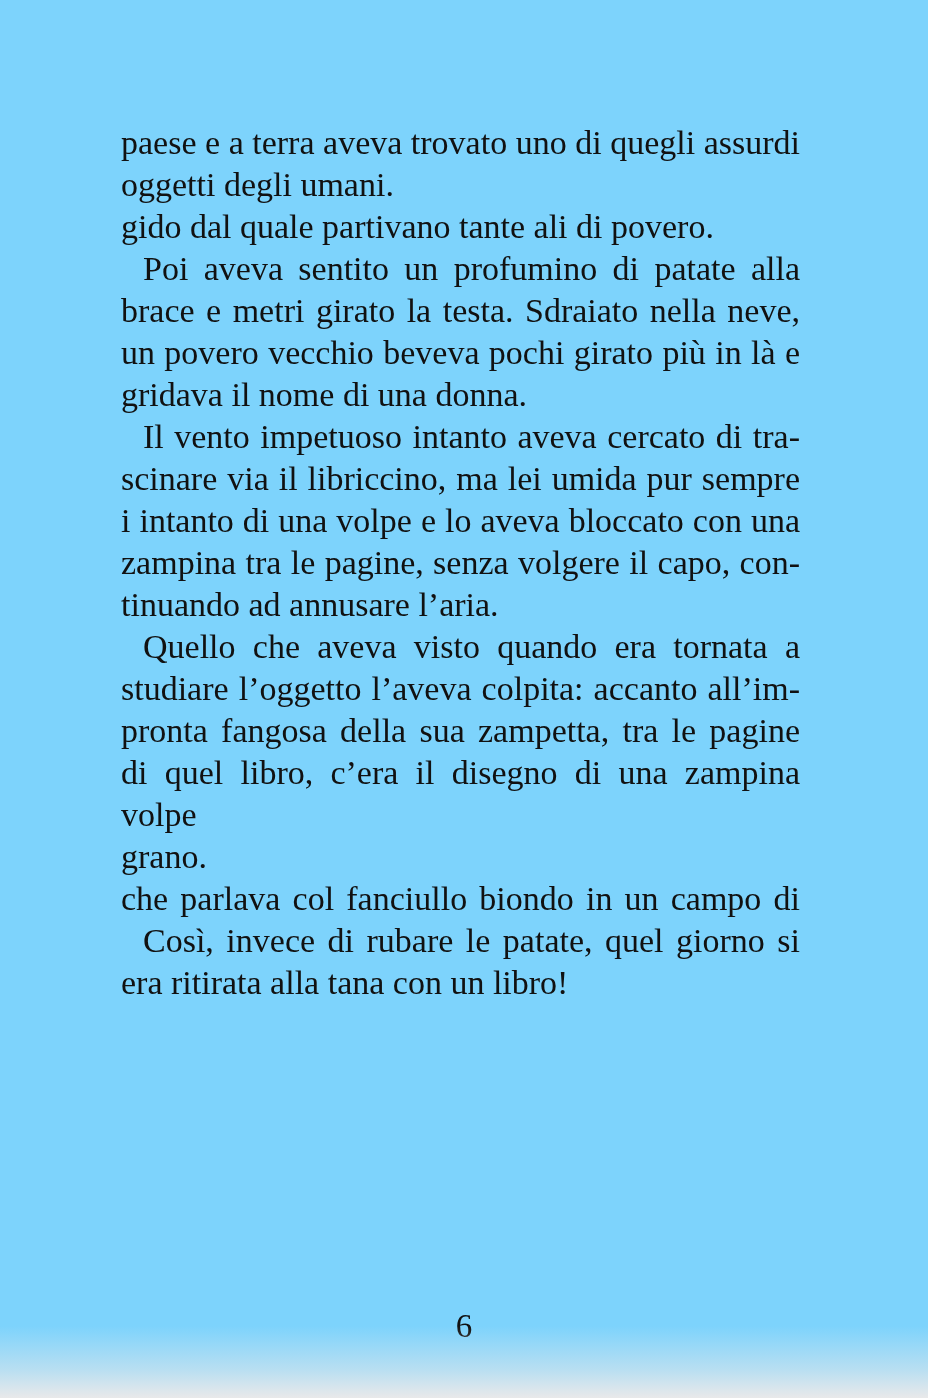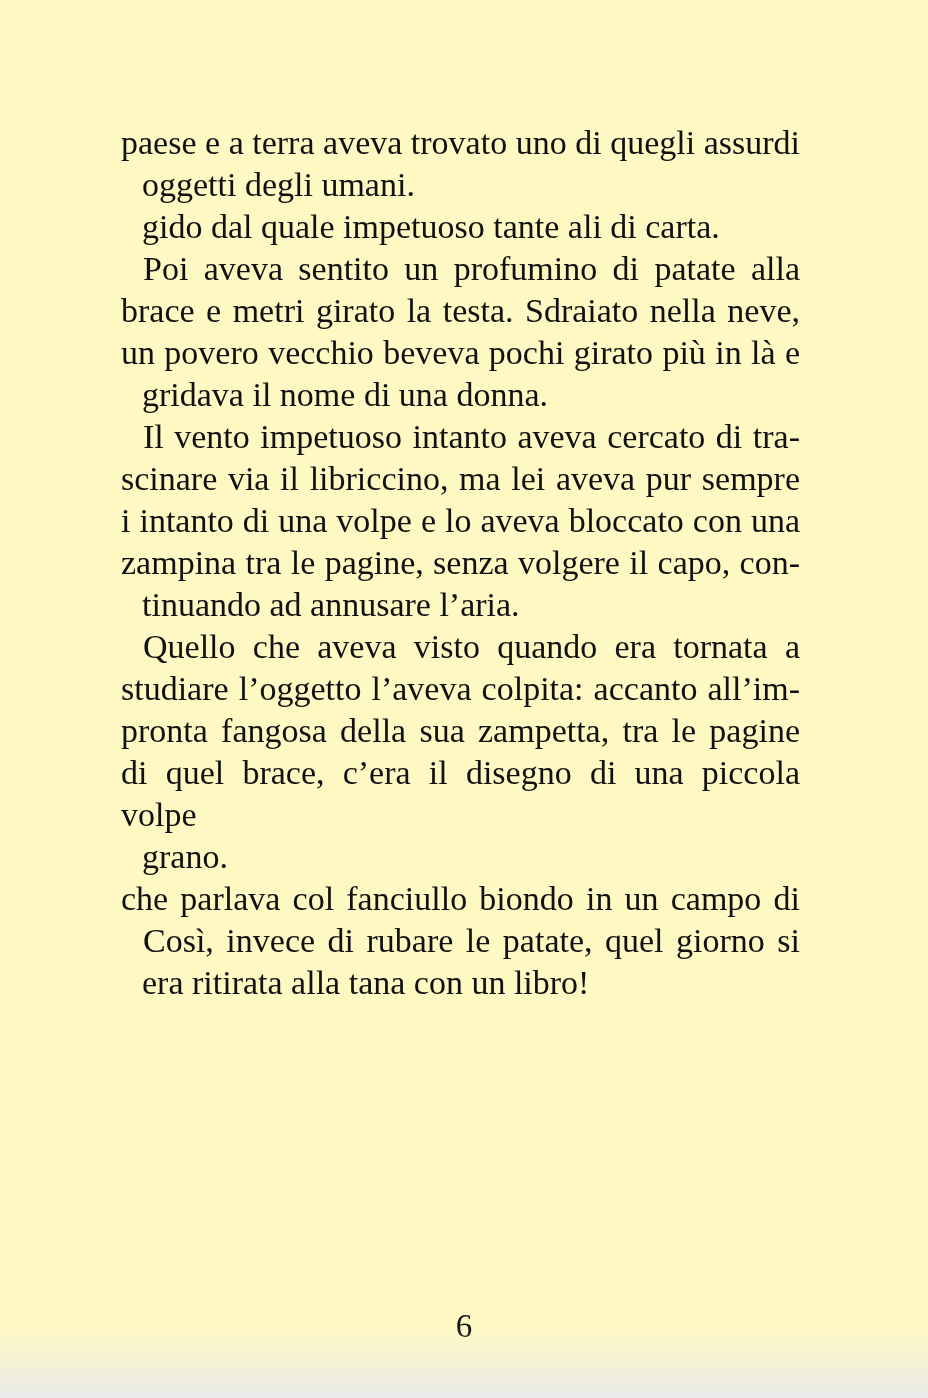--- a/index.html
+++ b/index.html
@@ -4,21 +4,21 @@
 <style>
   html, body { margin: 0; padding: 0; }
   body {
     width: 928px; height: 1398px;
     background: #f4f4f4;
     font-family: "Liberation Serif", "DejaVu Serif", serif;
   }
   .page {
     position: relative;
     width: 928px; height: 1398px;
-    background: #fef9c3;
+    background: #7dd3fc;
     overflow: hidden;
   }
   .text-block {
     position: absolute;
     left: 121px; top: 122px;
     width: 679px;
     font-size: 34px;
     line-height: 42px;
     color: #111111;
     letter-spacing: 0px;
@@ -26,21 +26,20 @@
   .paragraph { margin: 0; padding: 0; }
   .line {
     text-align: justify;
     text-align-last: justify;
     -moz-text-align-last: justify;
     white-space: normal;
   }
   .line.lastline {
     text-align: center;
     text-align-last: left;
-    margin-left: 21px;
     -moz-text-align-last: left;
   }
   .line.indent { text-indent: 22px; }
   .page-number {
     position: absolute;
     left: 0; top: 1305px;
     width: 100%;
     text-align: center;
     font-size: 33px;
     line-height: 42px;
@@ -57,40 +56,40 @@
 </head>
 <body>
 
 <div class="page">
   <div class="text-block" id="text-block">
       <div class="paragraph">
         <div class="line">paese e a terra aveva trovato uno di quegli assurdi</div>
         <div class="line lastline">oggetti degli umani.</div>
       </div>
       <div class="paragraph">
-        <div class="line lastline">gido dal quale impetuoso tante ali di carta.</div>
+        <div class="line lastline">gido dal quale partivano tante ali di povero.</div>
       </div>
       <div class="paragraph">
         <div class="line indent">Poi aveva sentito un profumino di patate alla</div>
         <div class="line">brace e metri girato la testa. Sdraiato nella neve,</div>
         <div class="line">un povero vecchio beveva pochi girato più in là e</div>
         <div class="line lastline">gridava il nome di una donna.</div>
       </div>
       <div class="paragraph">
         <div class="line indent">Il vento impetuoso intanto aveva cercato di tra-</div>
-        <div class="line">scinare via il libriccino, ma lei aveva pur sempre</div>
+        <div class="line">scinare via il libriccino, ma lei umida pur sempre</div>
         <div class="line">i intanto di una volpe e lo aveva bloccato con una</div>
         <div class="line">zampina tra le pagine, senza volgere il capo, con-</div>
         <div class="line lastline">tinuando ad annusare l’aria.</div>
       </div>
       <div class="paragraph">
         <div class="line indent">Quello che aveva visto quando era tornata a</div>
         <div class="line">studiare l’oggetto l’aveva colpita: accanto all’im-</div>
         <div class="line">pronta fangosa della sua zampetta, tra le pagine</div>
-        <div class="line">di quel brace, c’era il disegno di una piccola volpe</div>
+        <div class="line">di quel libro, c’era il disegno di una zampina volpe</div>
         <div class="line lastline">grano.</div>
         <div class="line">che parlava col fanciullo biondo in un campo di</div>
       </div>
       <div class="paragraph">
         <div class="line indent">Così, invece di rubare le patate, quel giorno si</div>
         <div class="line lastline">era ritirata alla tana con un libro!</div>
       </div>
     </div>
   <div class="page-number">6</div>
   <div class="footer-shade"></div>

